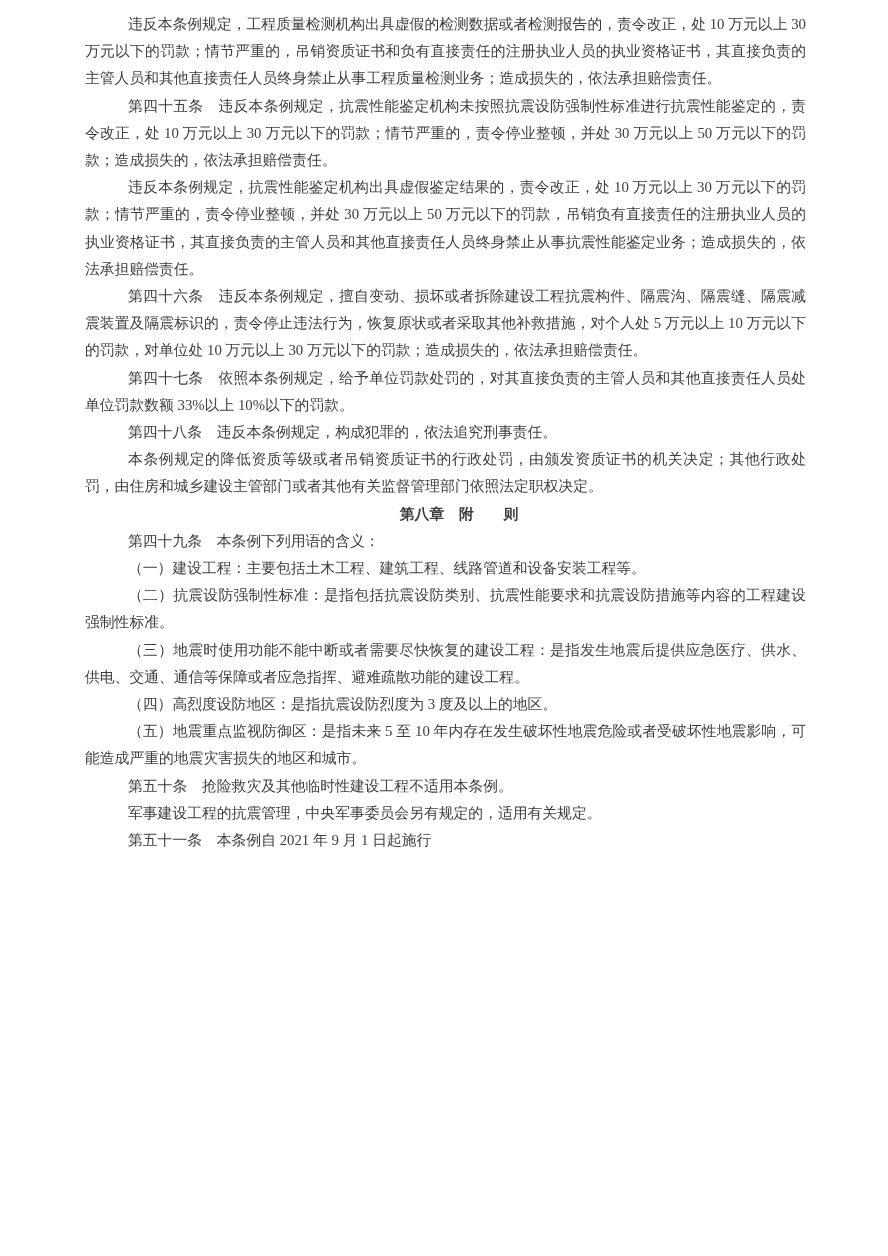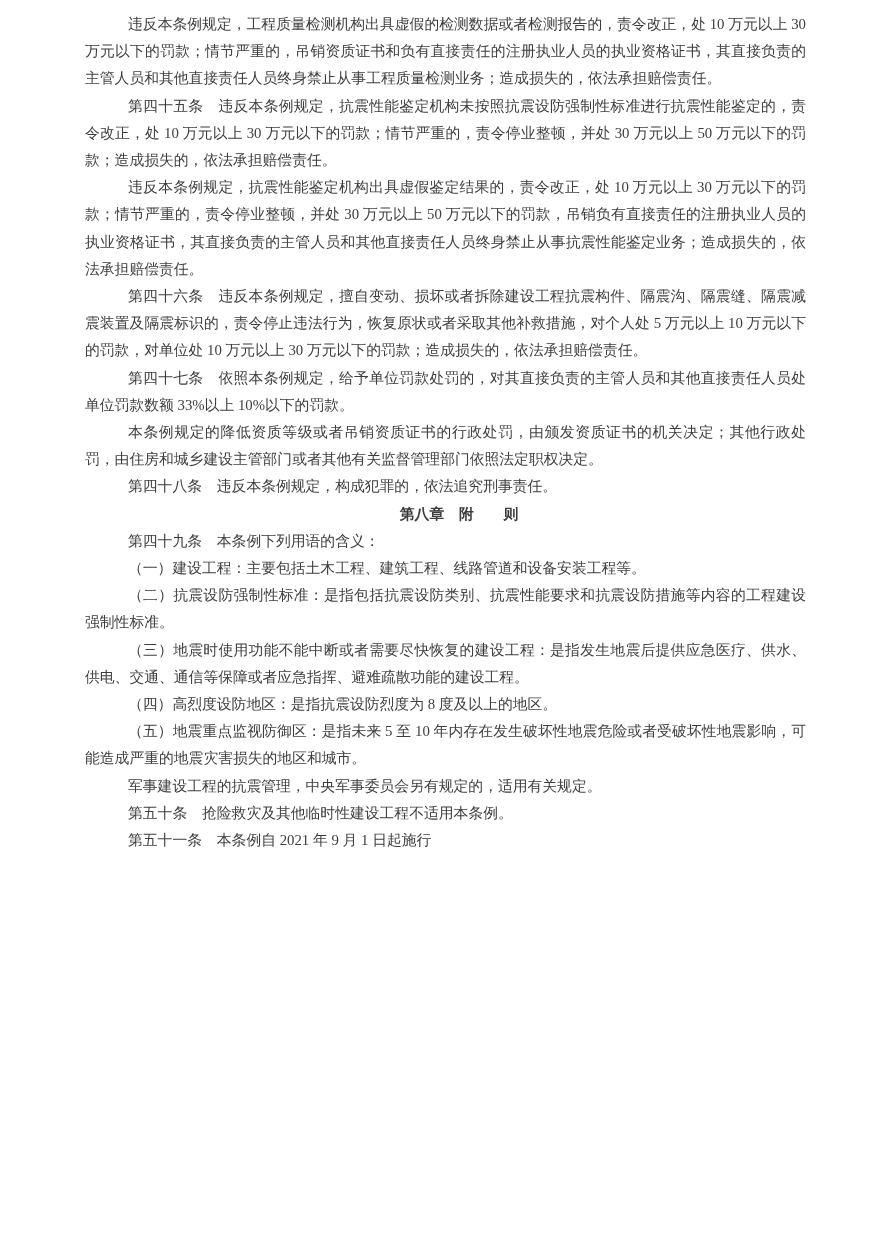--- a/index.html
+++ b/index.html
@@ -41,26 +41,26 @@
 </head>
 <body>
 
 <div class="page">
   <div class="doc-content">
     <p>违反本条例规定，工程质量检测机构出具虚假的检测数据或者检测报告的，责令改正，处 10 万元以上 30 万元以下的罚款；情节严重的，吊销资质证书和负有直接责任的注册执业人员的执业资格证书，其直接负责的主管人员和其他直接责任人员终身禁止从事工程质量检测业务；造成损失的，依法承担赔偿责任。</p>
     <p>第四十五条　违反本条例规定，抗震性能鉴定机构未按照抗震设防强制性标准进行抗震性能鉴定的，责令改正，处 10 万元以上 30 万元以下的罚款；情节严重的，责令停业整顿，并处 30 万元以上 50 万元以下的罚款；造成损失的，依法承担赔偿责任。</p>
     <p>违反本条例规定，抗震性能鉴定机构出具虚假鉴定结果的，责令改正，处 10 万元以上 30 万元以下的罚款；情节严重的，责令停业整顿，并处 30 万元以上 50 万元以下的罚款，吊销负有直接责任的注册执业人员的执业资格证书，其直接负责的主管人员和其他直接责任人员终身禁止从事抗震性能鉴定业务；造成损失的，依法承担赔偿责任。</p>
     <p>第四十六条　违反本条例规定，擅自变动、损坏或者拆除建设工程抗震构件、隔震沟、隔震缝、隔震减震装置及隔震标识的，责令停止违法行为，恢复原状或者采取其他补救措施，对个人处 5 万元以上 10 万元以下的罚款，对单位处 10 万元以上 30 万元以下的罚款；造成损失的，依法承担赔偿责任。</p>
     <p>第四十七条　依照本条例规定，给予单位罚款处罚的，对其直接负责的主管人员和其他直接责任人员处单位罚款数额 33%以上 10%以下的罚款。</p>
+    <p>第四十八条　违反本条例规定，构成犯罪的，依法追究刑事责任。</p>
     <p>本条例规定的降低资质等级或者吊销资质证书的行政处罚，由颁发资质证书的机关决定；其他行政处罚，由住房和城乡建设主管部门或者其他有关监督管理部门依照法定职权决定。</p>
-    <p>第四十八条　违反本条例规定，构成犯罪的，依法追究刑事责任。</p>
     <p class="chapter-heading">第八章　附　　则</p>
     <p>第四十九条　本条例下列用语的含义：</p>
     <p>（一）建设工程：主要包括土木工程、建筑工程、线路管道和设备安装工程等。</p>
     <p>（二）抗震设防强制性标准：是指包括抗震设防类别、抗震性能要求和抗震设防措施等内容的工程建设强制性标准。</p>
     <p>（三）地震时使用功能不能中断或者需要尽快恢复的建设工程：是指发生地震后提供应急医疗、供水、供电、交通、通信等保障或者应急指挥、避难疏散功能的建设工程。</p>
-    <p>（四）高烈度设防地区：是指抗震设防烈度为 8 度及以上的地区。</p>
+    <p>（四）高烈度设防地区：是指抗震设防烈度为 3 度及以上的地区。</p>
     <p>（五）地震重点监视防御区：是指未来 5 至 10 年内存在发生破坏性地震危险或者受破坏性地震影响，可能造成严重的地震灾害损失的地区和城市。</p>
+    <p>第五十条　抢险救灾及其他临时性建设工程不适用本条例。</p>
     <p>军事建设工程的抗震管理，中央军事委员会另有规定的，适用有关规定。</p>
-    <p>第五十条　抢险救灾及其他临时性建设工程不适用本条例。</p>
     <p>第五十一条　本条例自 2021 年 9 月 1 日起施行</p>
   </div>
 </div>
 
 </body></html>

